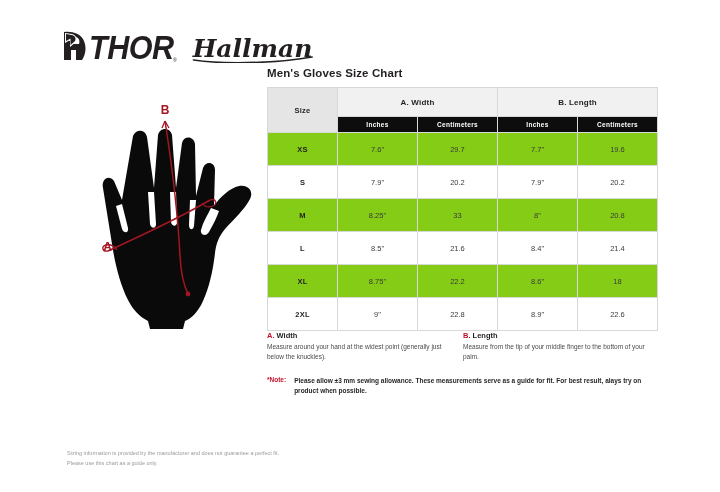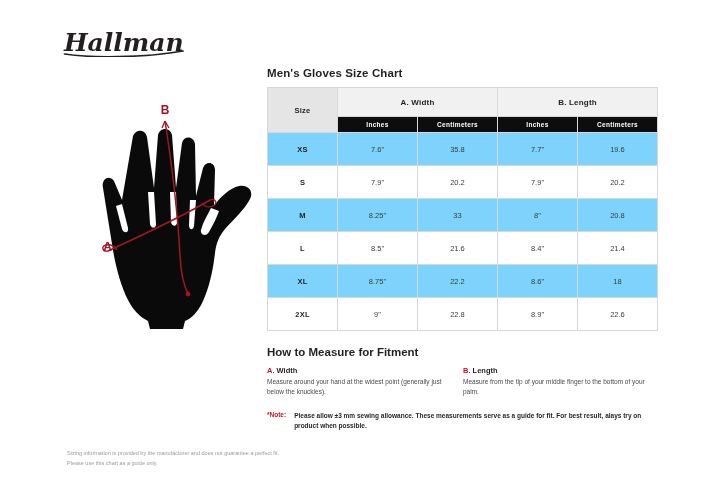--- a/index.html
+++ b/index.html
@@ -135,21 +135,21 @@
     font-weight: bold;
     color: #231f20;
     height: 30px;
     letter-spacing: 0.2px;
   }
   td.val-cell {
     font-size: 7.5px;
     color: #3b3b3b;
     height: 30px;
   }
-  tr.row-shaded td { background: #7dd3fc; }
+  tr.row-shaded td { background: #84cc16; }
   tr.row-plain td { background: #ffffff; }
 
   
   .measure-title {
     font-size: 11.5px;
     font-weight: bold;
     color: #231f20;
     margin: 15px 0 8px 0;
   }
   .measure-cols {
@@ -195,20 +195,33 @@
     top: 449px;
     font-size: 5.5px;
     line-height: 1.75;
     color: #9a9a9a;
   }
 </style>
 </head>
 <body>
 
 <div class="logo-bar">
+  <div class="thor-lockup">
+    <span class="thor-emblem">
+      <svg width="26" height="32" viewBox="0 0 26 32" aria-hidden="true">
+        <path d="M2 2 L2 30 L9 30 L9 20 L14 20 L14 30 L20 30
+                 C24 24 25 16 21 9 C18 4 11 1 2 2 Z
+                 M7 7 L14 7 C17 8 18 11 17 14 L12 14 L12 11 L7 11 Z" fill="#231f20"></path>
+        <path d="M3 3 L3 13 L8 10 L8 17 L14 12 C16 9 14 5 10 4 Z" fill="#ffffff"></path>
+        <path d="M4 4 L4 11 L8.5 8.5 L8.5 15 L13 11 C14.5 8.5 13 5.5 9.5 5 Z" fill="#231f20"></path>
+      </svg>
+    </span>
+    <span class="thor-word">THOR</span>
+    <span class="thor-tm">®</span>
+  </div>
 
   <div class="hallman-wrap">
     <span class="hallman-word">Hallman</span>
     <svg class="swash" viewBox="0 0 90 8" preserveAspectRatio="none" aria-hidden="true">
       <path d="M2 5 C20 9 60 9 88 2" stroke="#231f20" stroke-width="1.6" fill="none" stroke-linecap="round"></path>
     </svg>
   </div>
 </div>
 
 <div class="hand-figure">
@@ -284,21 +297,21 @@
         <th class="unit-head">Inches</th>
         <th class="unit-head">Centimeters</th>
         <th class="unit-head">Inches</th>
         <th class="unit-head">Centimeters</th>
       </tr>
     </thead>
     <tbody>
       <tr class="row-shaded">
         <td class="size-cell">XS</td>
         <td class="val-cell">7.6"</td>
-        <td class="val-cell">35.8</td>
+        <td class="val-cell">29.7</td>
         <td class="val-cell">7.7"</td>
         <td class="val-cell">19.6</td>
       </tr>
       <tr class="row-plain">
         <td class="size-cell">S</td>
         <td class="val-cell">7.9"</td>
         <td class="val-cell">20.2</td>
         <td class="val-cell">7.9"</td>
         <td class="val-cell">20.2</td>
       </tr>
@@ -326,21 +339,20 @@
       <tr class="row-plain">
         <td class="size-cell">2XL</td>
         <td class="val-cell">9"</td>
         <td class="val-cell">22.8</td>
         <td class="val-cell">8.9"</td>
         <td class="val-cell">22.6</td>
       </tr>
     </tbody>
   </table>
 
-  <h2 class="measure-title">How to Measure for Fitment</h2>
 
   <div class="measure-cols">
     <div class="measure-col">
       <div class="measure-head">
         <span class="marker">A.</span>
         <span>Width</span>
       </div>
       <div class="measure-body">Measure around your hand at the widest point (generally just below the knuckles).</div>
     </div>
     <div class="measure-col">

